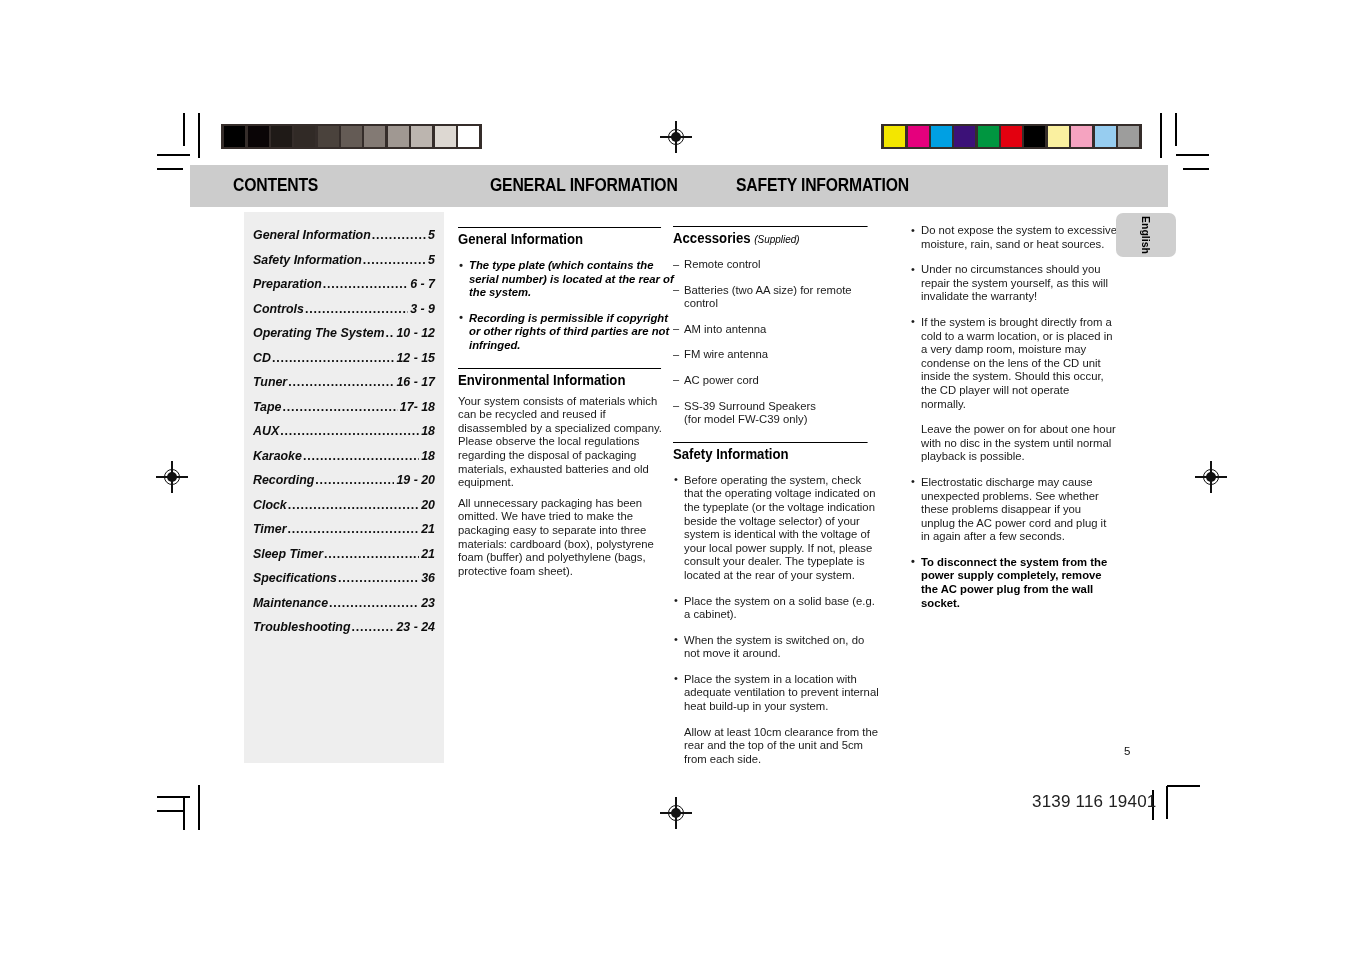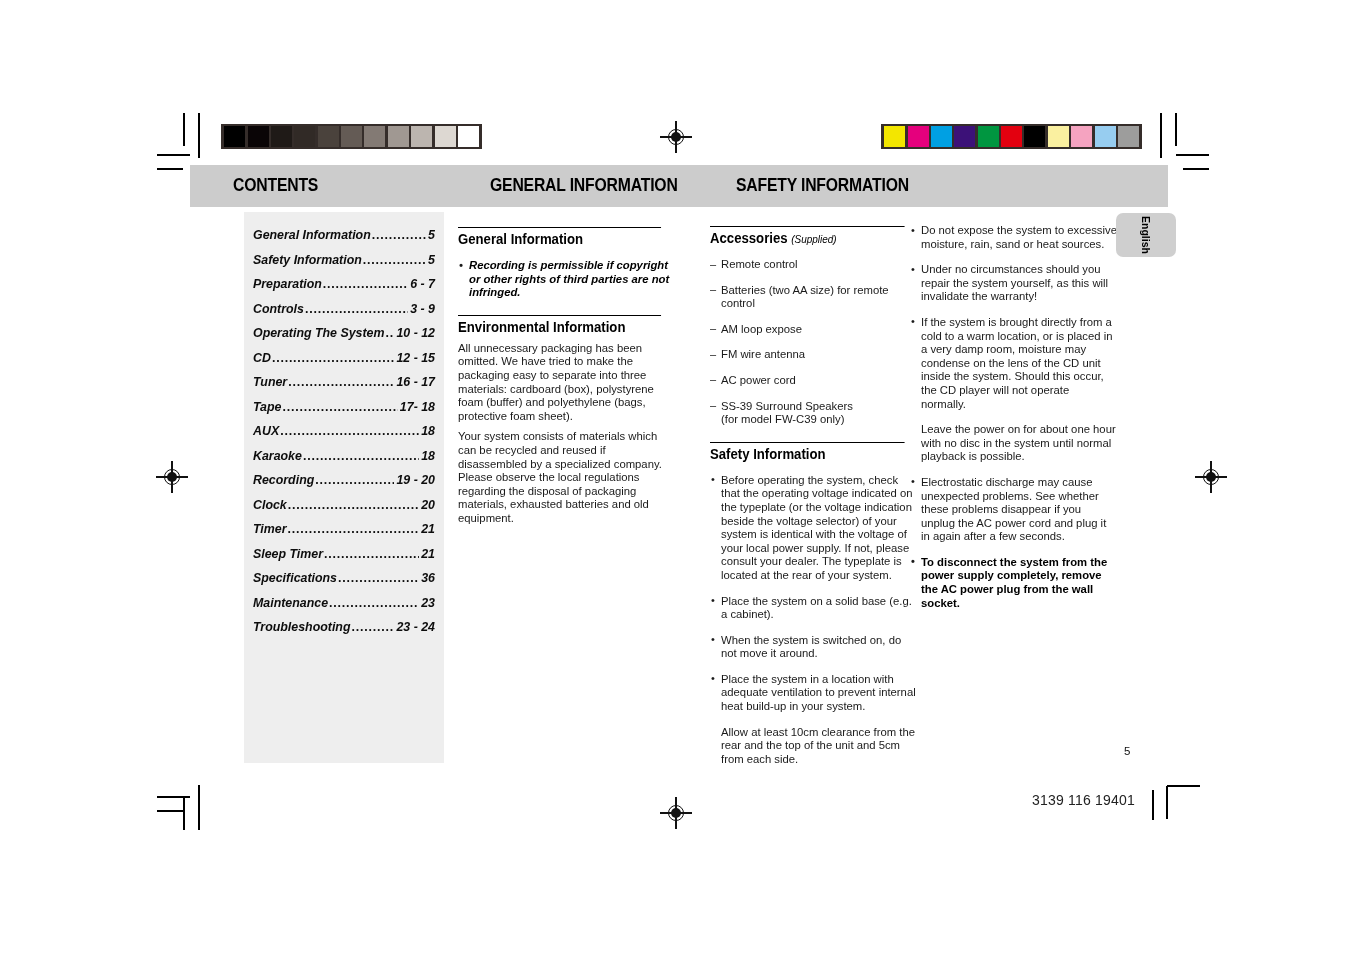--- a/index.html
+++ b/index.html
@@ -43,21 +43,21 @@
     transform:scaleX(0.9);transform-origin:left top;
   }
   .ht.c1{left:43px;}
   .ht.c2{left:300px;}
   .ht.c3{left:546px;}
 
   
   .col{position:absolute;top:212px;}
   .col1{left:244px;width:200px;}
   .col2{left:458px;width:216px;}
-  .col3{left:710px;width:207px;}
+  .col3{left:673px;width:207px;}
   .col4{left:910px;width:207px;}
 
   
   .tocbox{
     background:#eeeeee;width:200px;height:551px;box-sizing:border-box;
     padding:16px 9px 0 9px;
   }
   .tocrow{
     display:flex;align-items:baseline;
     font-style:italic;font-weight:bold;font-size:12.4px;color:#0d0d0d;
@@ -110,21 +110,21 @@
     position:absolute;left:1116px;top:213px;width:60px;height:44px;
     background:#cfcfcf;border-radius:7px;
   }
   .engtab span{
     position:absolute;left:50%;top:50%;
     transform:translate(-50%,-50%) rotate(90deg);
     font-size:10.5px;font-weight:bold;color:#000;white-space:nowrap;
   }
 
   .pagenum{position:absolute;left:1124px;top:745px;font-size:11.5px;color:#111;}
-  .docid{position:absolute;left:1032px;top:792px;font-size:14px;color:#222;letter-spacing:0.2px;}
+  .docid{position:absolute;left:1032px;top:792px;font-size:17px;color:#222;letter-spacing:0.2px;}
 </style>
 </head>
 <body>
 
 <div class="page">
 
   <div class="cropmark" style="left:183px;top:113px;width:1.6px;height:33px;"></div>
   <div class="cropmark" style="left:157px;top:154px;width:33px;height:1.6px;"></div>
   <div class="cropmark" style="left:198px;top:113px;width:1.6px;height:45px;"></div>
   <div class="cropmark" style="left:157px;top:168px;width:26px;height:1.6px;"></div>
@@ -288,37 +288,38 @@
           <span class="dots">................................................................</span>
           <span class="pg">23 - 24</span>
         </div>
       </div>
   </div>
 
   <div class="col col2">
 
     <div class="sechead">General Information</div>
     <ul class="blist" id="gi-bullets">
+        <li class="ib">The type plate (which contains the serial number) is located at the rear of the system.</li>
         <li class="ib">Recording is permissible if copyright or other rights of third parties are not infringed.</li>
       </ul>
 
     <div class="sechead">Environmental Information</div>
+    <div class="para">Your system consists of materials which can be recycled and reused if disassembled by a specialized company. Please observe the local regulations regarding the disposal of packaging materials, exhausted batteries and old equipment.</div>
     <div class="para">All unnecessary packaging has been omitted. We have tried to make the packaging easy to separate into three materials: cardboard (box), polystyrene foam (buffer) and polyethylene (bags, protective foam sheet).</div>
-    <div class="para">Your system consists of materials which can be recycled and reused if disassembled by a specialized company. Please observe the local regulations regarding the disposal of packaging materials, exhausted batteries and old equipment.</div>
   </div>
 
   <div class="col col3">
     <div class="sechead first">
       <span>Accessories</span>
       <span class="sup">(Supplied)</span>
     </div>
     <ul class="blist dash" id="acc-list">
         <li>Remote control</li>
         <li>Batteries (two AA size) for remote control</li>
-        <li>AM loop expose</li>
+        <li>AM into antenna</li>
         <li>FM wire antenna</li>
         <li>AC power cord</li>
         <li>SS-39 Surround Speakers<span class="cont">(for model FW-C39 only)</span></li>
       </ul>
 
     <div class="sechead">Safety Information</div>
     <ul class="blist" id="safety-1">
         <li>Before operating the system, check that the operating voltage indicated on the typeplate (or the voltage indication beside the voltage selector) of your system is identical with the voltage of your local power supply. If not, please consult your dealer. The typeplate is located at the rear of your system.</li>
         <li>Place the system on a solid base (e.g. a cabinet).</li>
         <li>When the system is switched on, do not move it around.</li>

